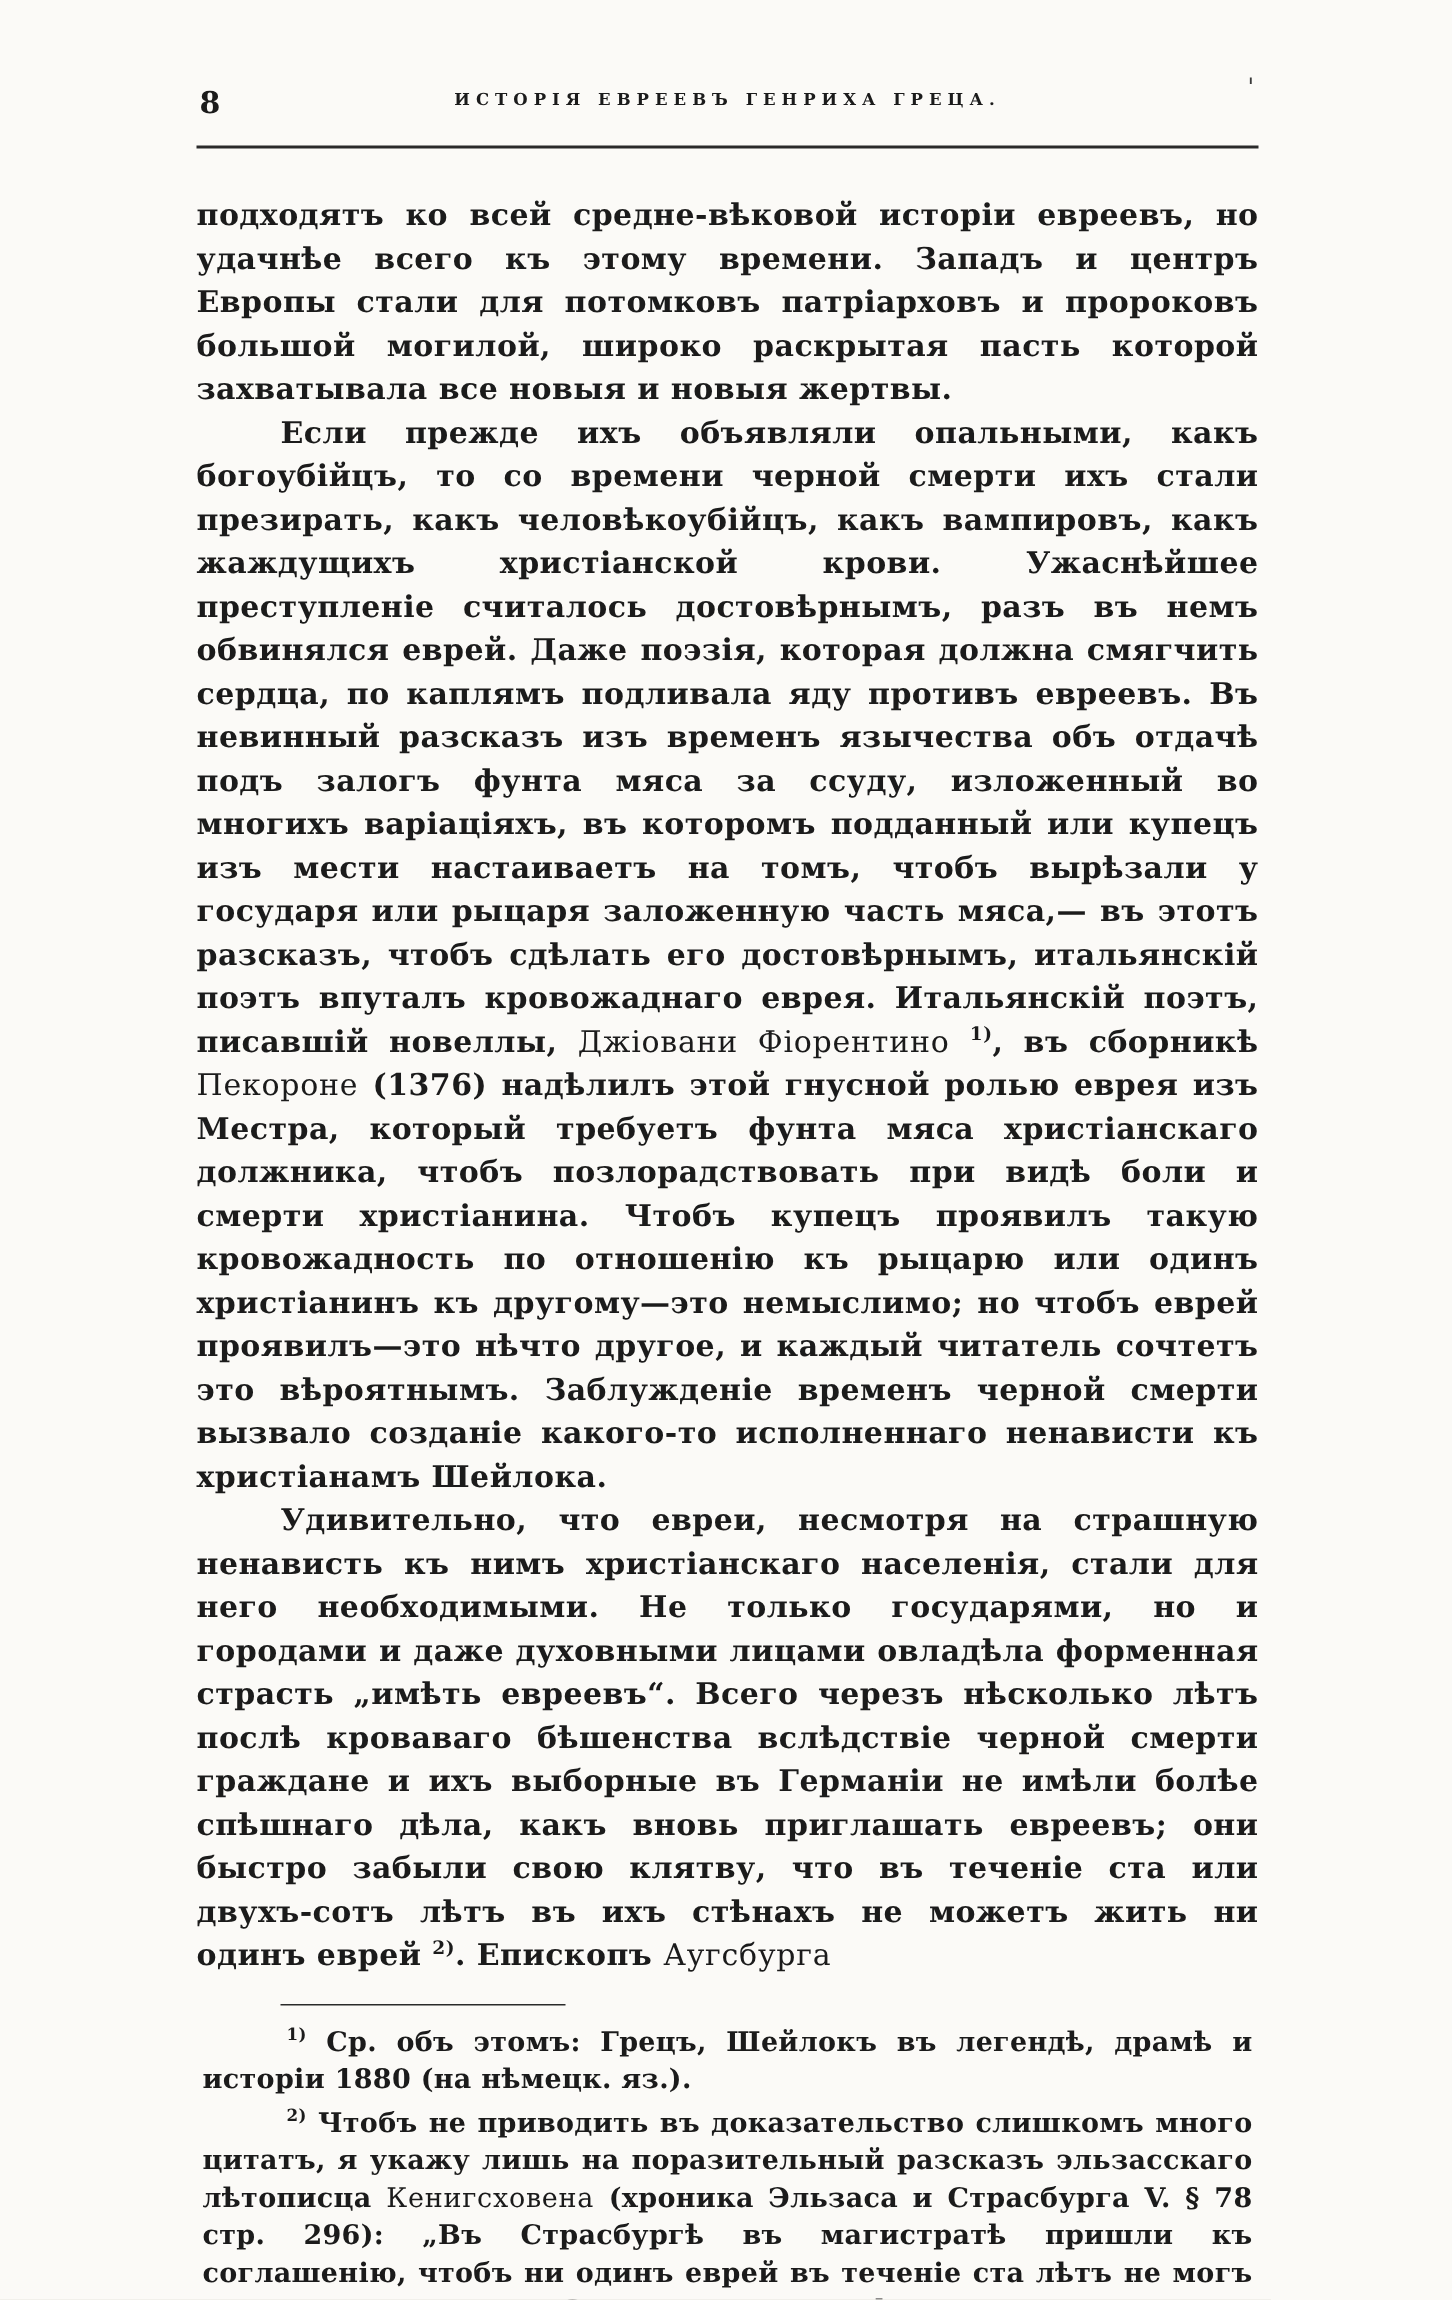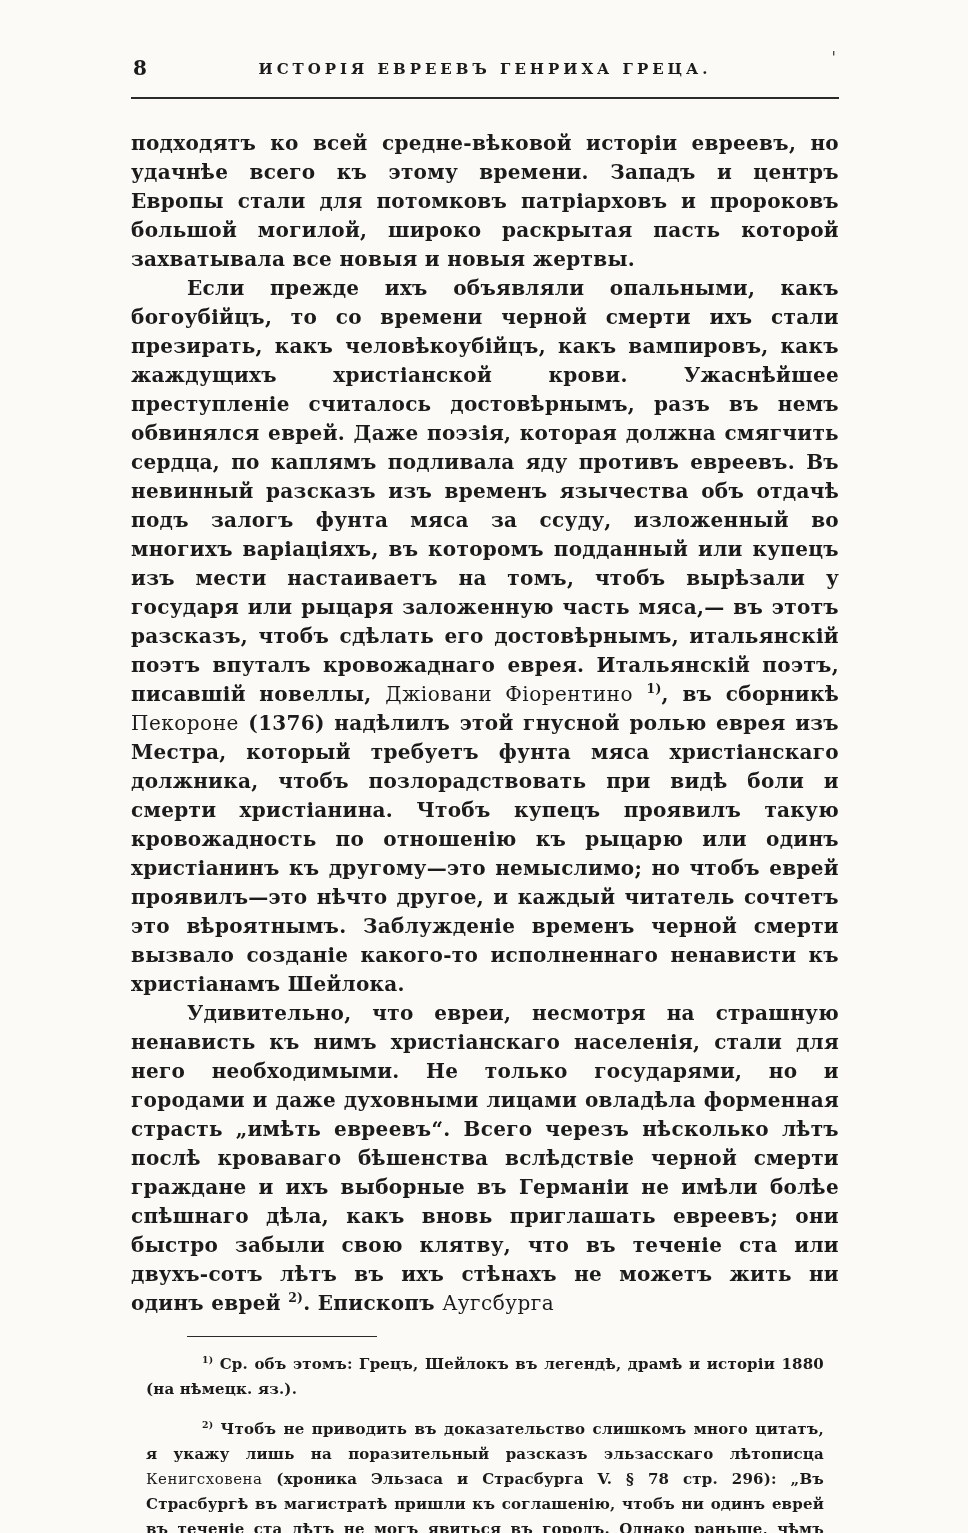--- a/index.html
+++ b/index.html
@@ -32,21 +32,21 @@
   .page-number {
     position: absolute;
     left: 2px;
     top: 56px;
     font-size: 20px;
     font-weight: bold;
   }
   .running-title {
     display: block;
     text-align: center;
-    font-size: 15px;
+    font-size: 11px;
     font-weight: bold;
     letter-spacing: 4px;
   }
   .header-rule {
     border: none;
     border-top: 2.5px solid #2a2a2a;
     margin: 9px 0 0 0;
   }
   .body-text {
     margin-top: 30px;
@@ -69,22 +69,22 @@
     line-height: 0;
     font-weight: bold;
   }
   .footnote-rule {
     border: none;
     border-top: 1.5px solid #2a2a2a;
     width: 190px;
     margin: 18px 0 12px 56px;
   }
   p.fn {
-    margin: 15px;
-    font-size: 15px;
+    margin: 4px;
+    font-size: 18px;
     font-weight: bold;
     line-height: 25px;
     text-align: justify;
     letter-spacing: 0.2px;
   }
   p.fn.indent { text-indent: 56px; }
   .scan-artifact {
     position: absolute;
     top: 48px;
     right: 132px;

